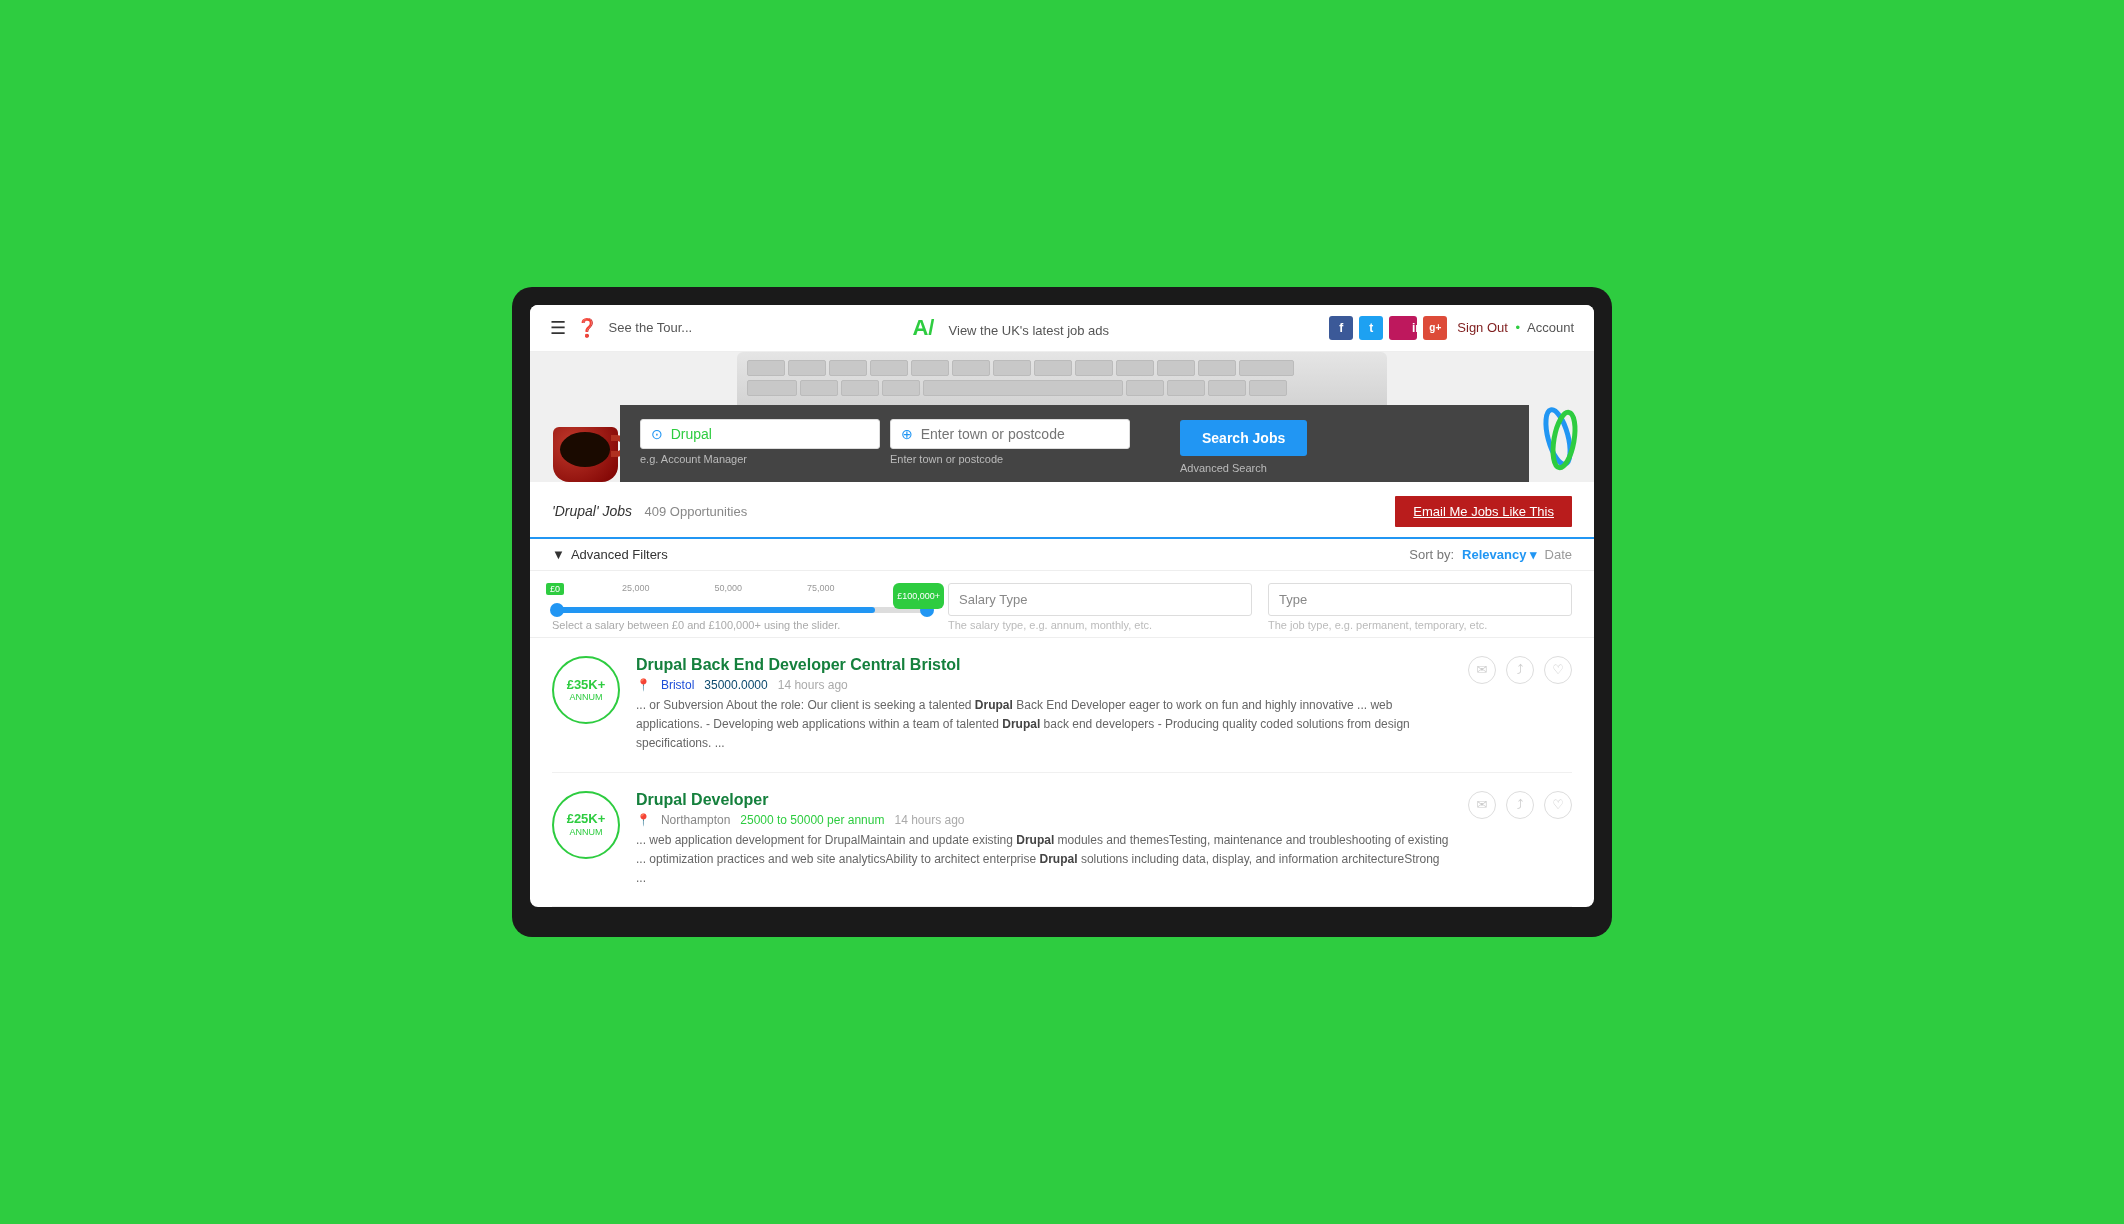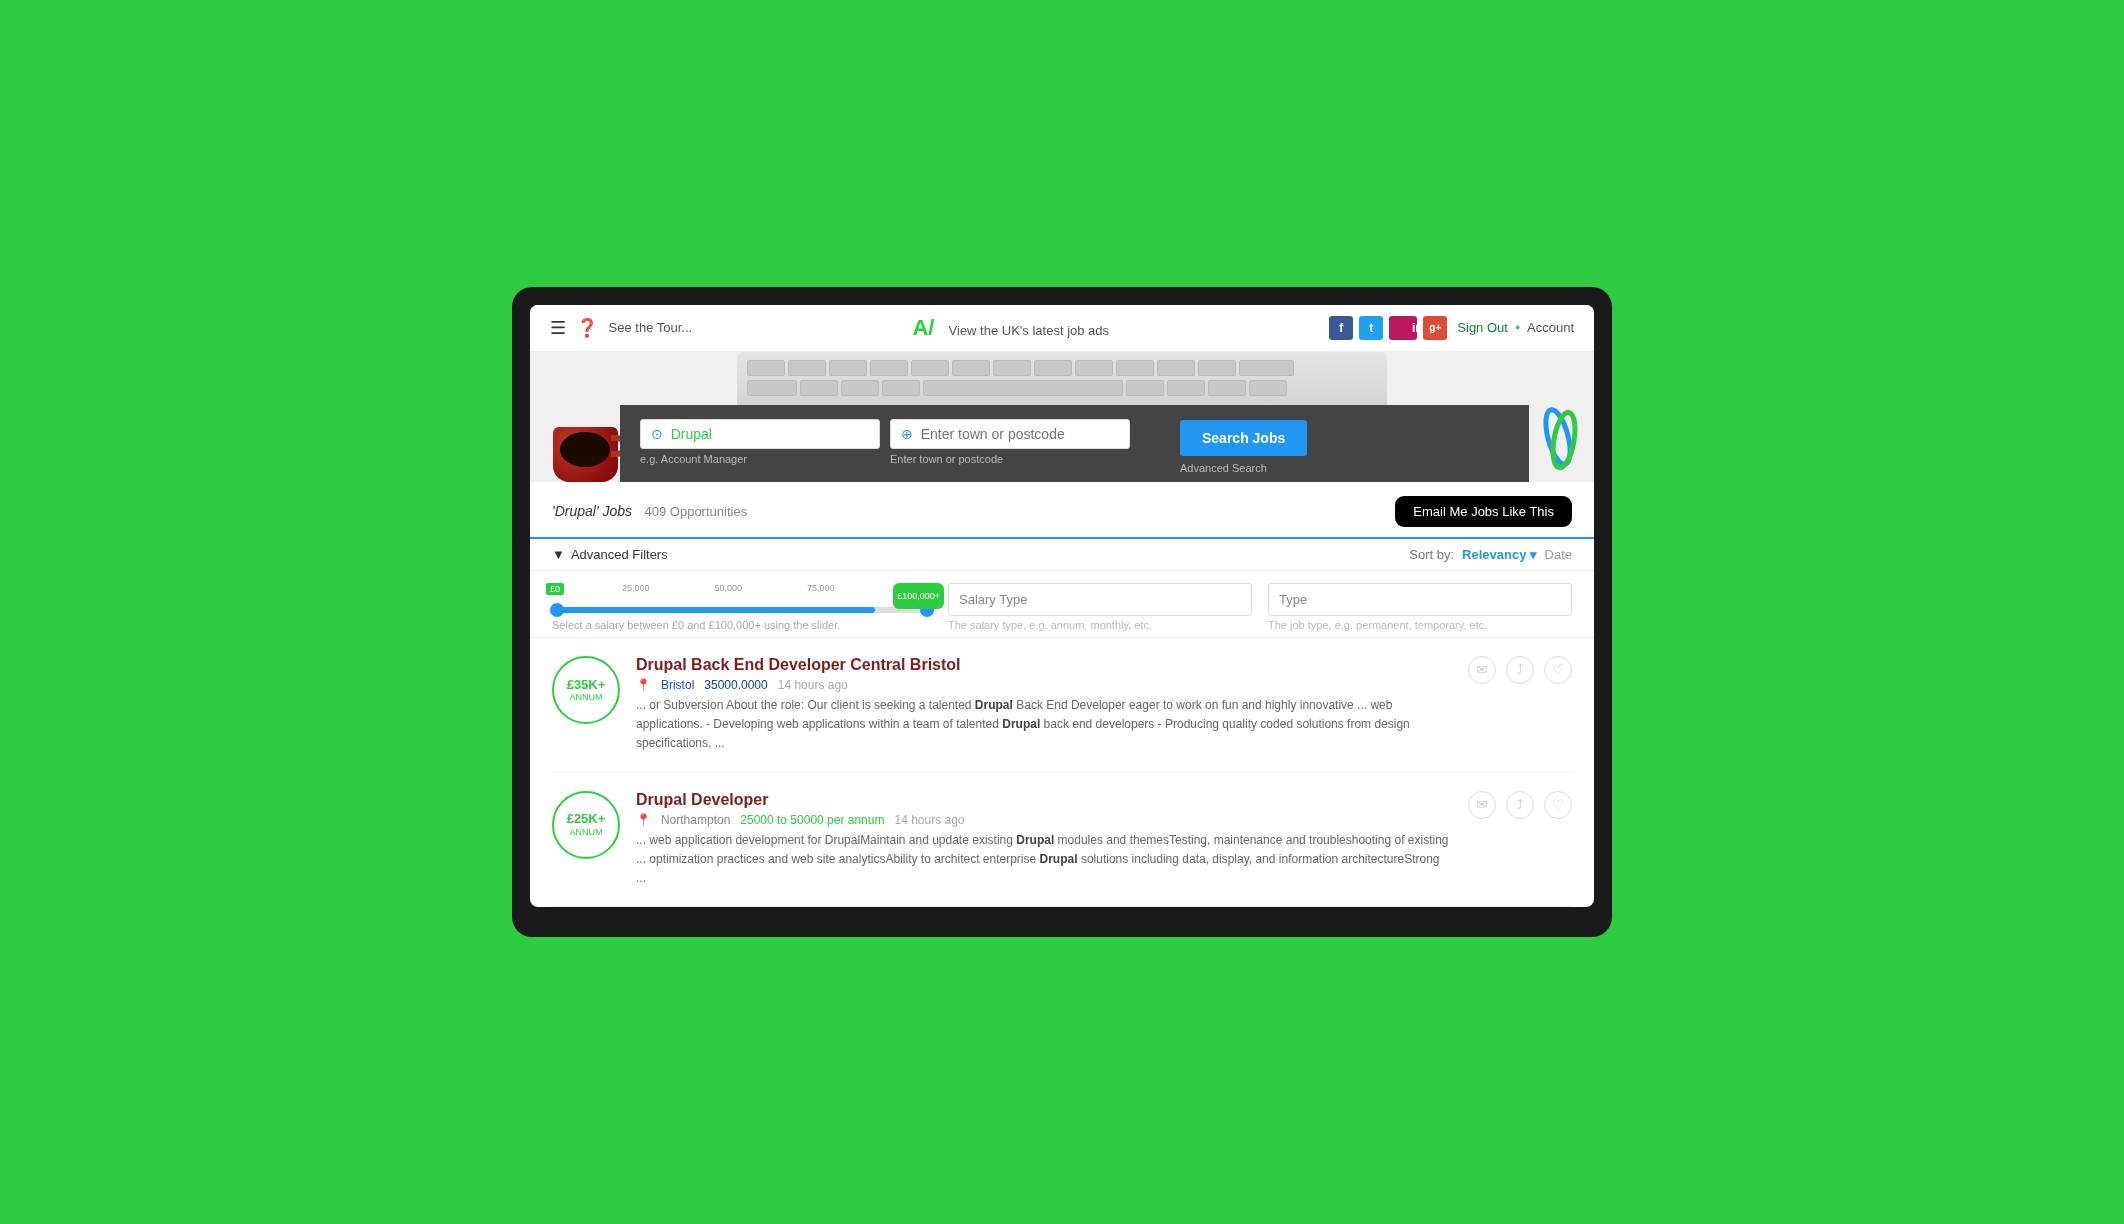--- a/index.html
+++ b/index.html
@@ -88,27 +88,28 @@
       align-self: flex-start;
       margin-top: 1px;
     }
     .advanced-search-wrap { display: flex; flex-direction: column; align-items: flex-start; margin-top: 1px; }
     .results-header {
       display: flex; align-items: center; justify-content: space-between;
       padding: 14px 22px 10px 22px;
       border-bottom: 2px solid #2196F3;
     }
     .email-jobs-btn {
-      background: #000000;
+      background: #b91c1c;
       color: #fff;
       border: none;
-      border-radius: 9px;
+      border-radius: 1px;
       padding: 8px 18px;
       font-size: 13px;
       cursor: pointer;
+      text-decoration: underline;
     }
     .filters-bar {
       display: flex; align-items: center; justify-content: space-between;
       padding: 8px 22px;
       border-bottom: 1px solid #eee;
     }
     .filters-left { display: flex; align-items: center; gap: 6px; font-size: 13px; color: #333; }
     .sort-bar { display: flex; align-items: center; gap: 8px; font-size: 13px; color: #777; }
     .salary-filter-area {
       padding: 12px 22px 6px 22px;
@@ -172,21 +173,21 @@
     .salary-badge {
       width: 68px; height: 68px; min-width: 68px;
       border-radius: 50%;
       border: 2px solid #2ecc40;
       display: flex; flex-direction: column;
       align-items: center; justify-content: center;
       font-size: 13px; font-weight: bold; color: #2ecc40;
       line-height: 1.2;
     }
     .job-details { flex: 1; }
-    .job-title { font-size: 16px; color: #7f1d1d; font-weight: bold; text-decoration: none; cursor: pointer; }
+    .job-title { font-size: 16px; color: #15803d; font-weight: bold; text-decoration: none; cursor: pointer; }
     .job-meta { display: flex; align-items: center; gap: 10px; margin: 4px 0; font-size: 12px; color: #888; }
     .job-desc { font-size: 12px; color: #666; line-height: 1.6; margin-top: 4px; }
     .job-desc strong { color: #444; }
     .job-actions {
       display: flex; gap: 10px; align-items: center;
     }
     .action-icon {
       width: 28px; height: 28px;
       border-radius: 50%; border: 1.5px solid #ddd;
       display: flex; align-items: center; justify-content: center;
@@ -214,21 +215,21 @@
         <span class="top-bar-subtitle" style="margin-left:8px;">View the UK's latest job ads</span>
       </div>
       <div class="top-bar-right">
         <div class="social-icons">
           <div class="social-icon si-fb">f</div>
           <div class="social-icon si-tw">t</div>
           <div class="social-icon si-li">in</div>
           <div class="social-icon si-gp" style="font-size:10px;">g+</div>
         </div>
         <div class="auth-links">
-          <span style="cursor:pointer;color:#15803d;text-align:right;">Sign Out</span>
+          <span style="cursor:pointer;color:#7f1d1d;text-align:right;">Sign Out</span>
           <span style="color:#2ecc40;margin:0 4px;">•</span>
           <span style="cursor:pointer;color:#555;">Account</span>
         </div>
       </div>
     </div>
 
     <div class="hero-area">
 
       <div style="position:absolute;top:0;left:50%;transform:translateX(-50%);width:650px;height:75px;background:linear-gradient(180deg,#e5e5e5,#ccc);border-radius:6px;display:flex;flex-direction:column;gap:4px;padding:8px 10px;">
         <div style="display:flex;gap:3px;">

